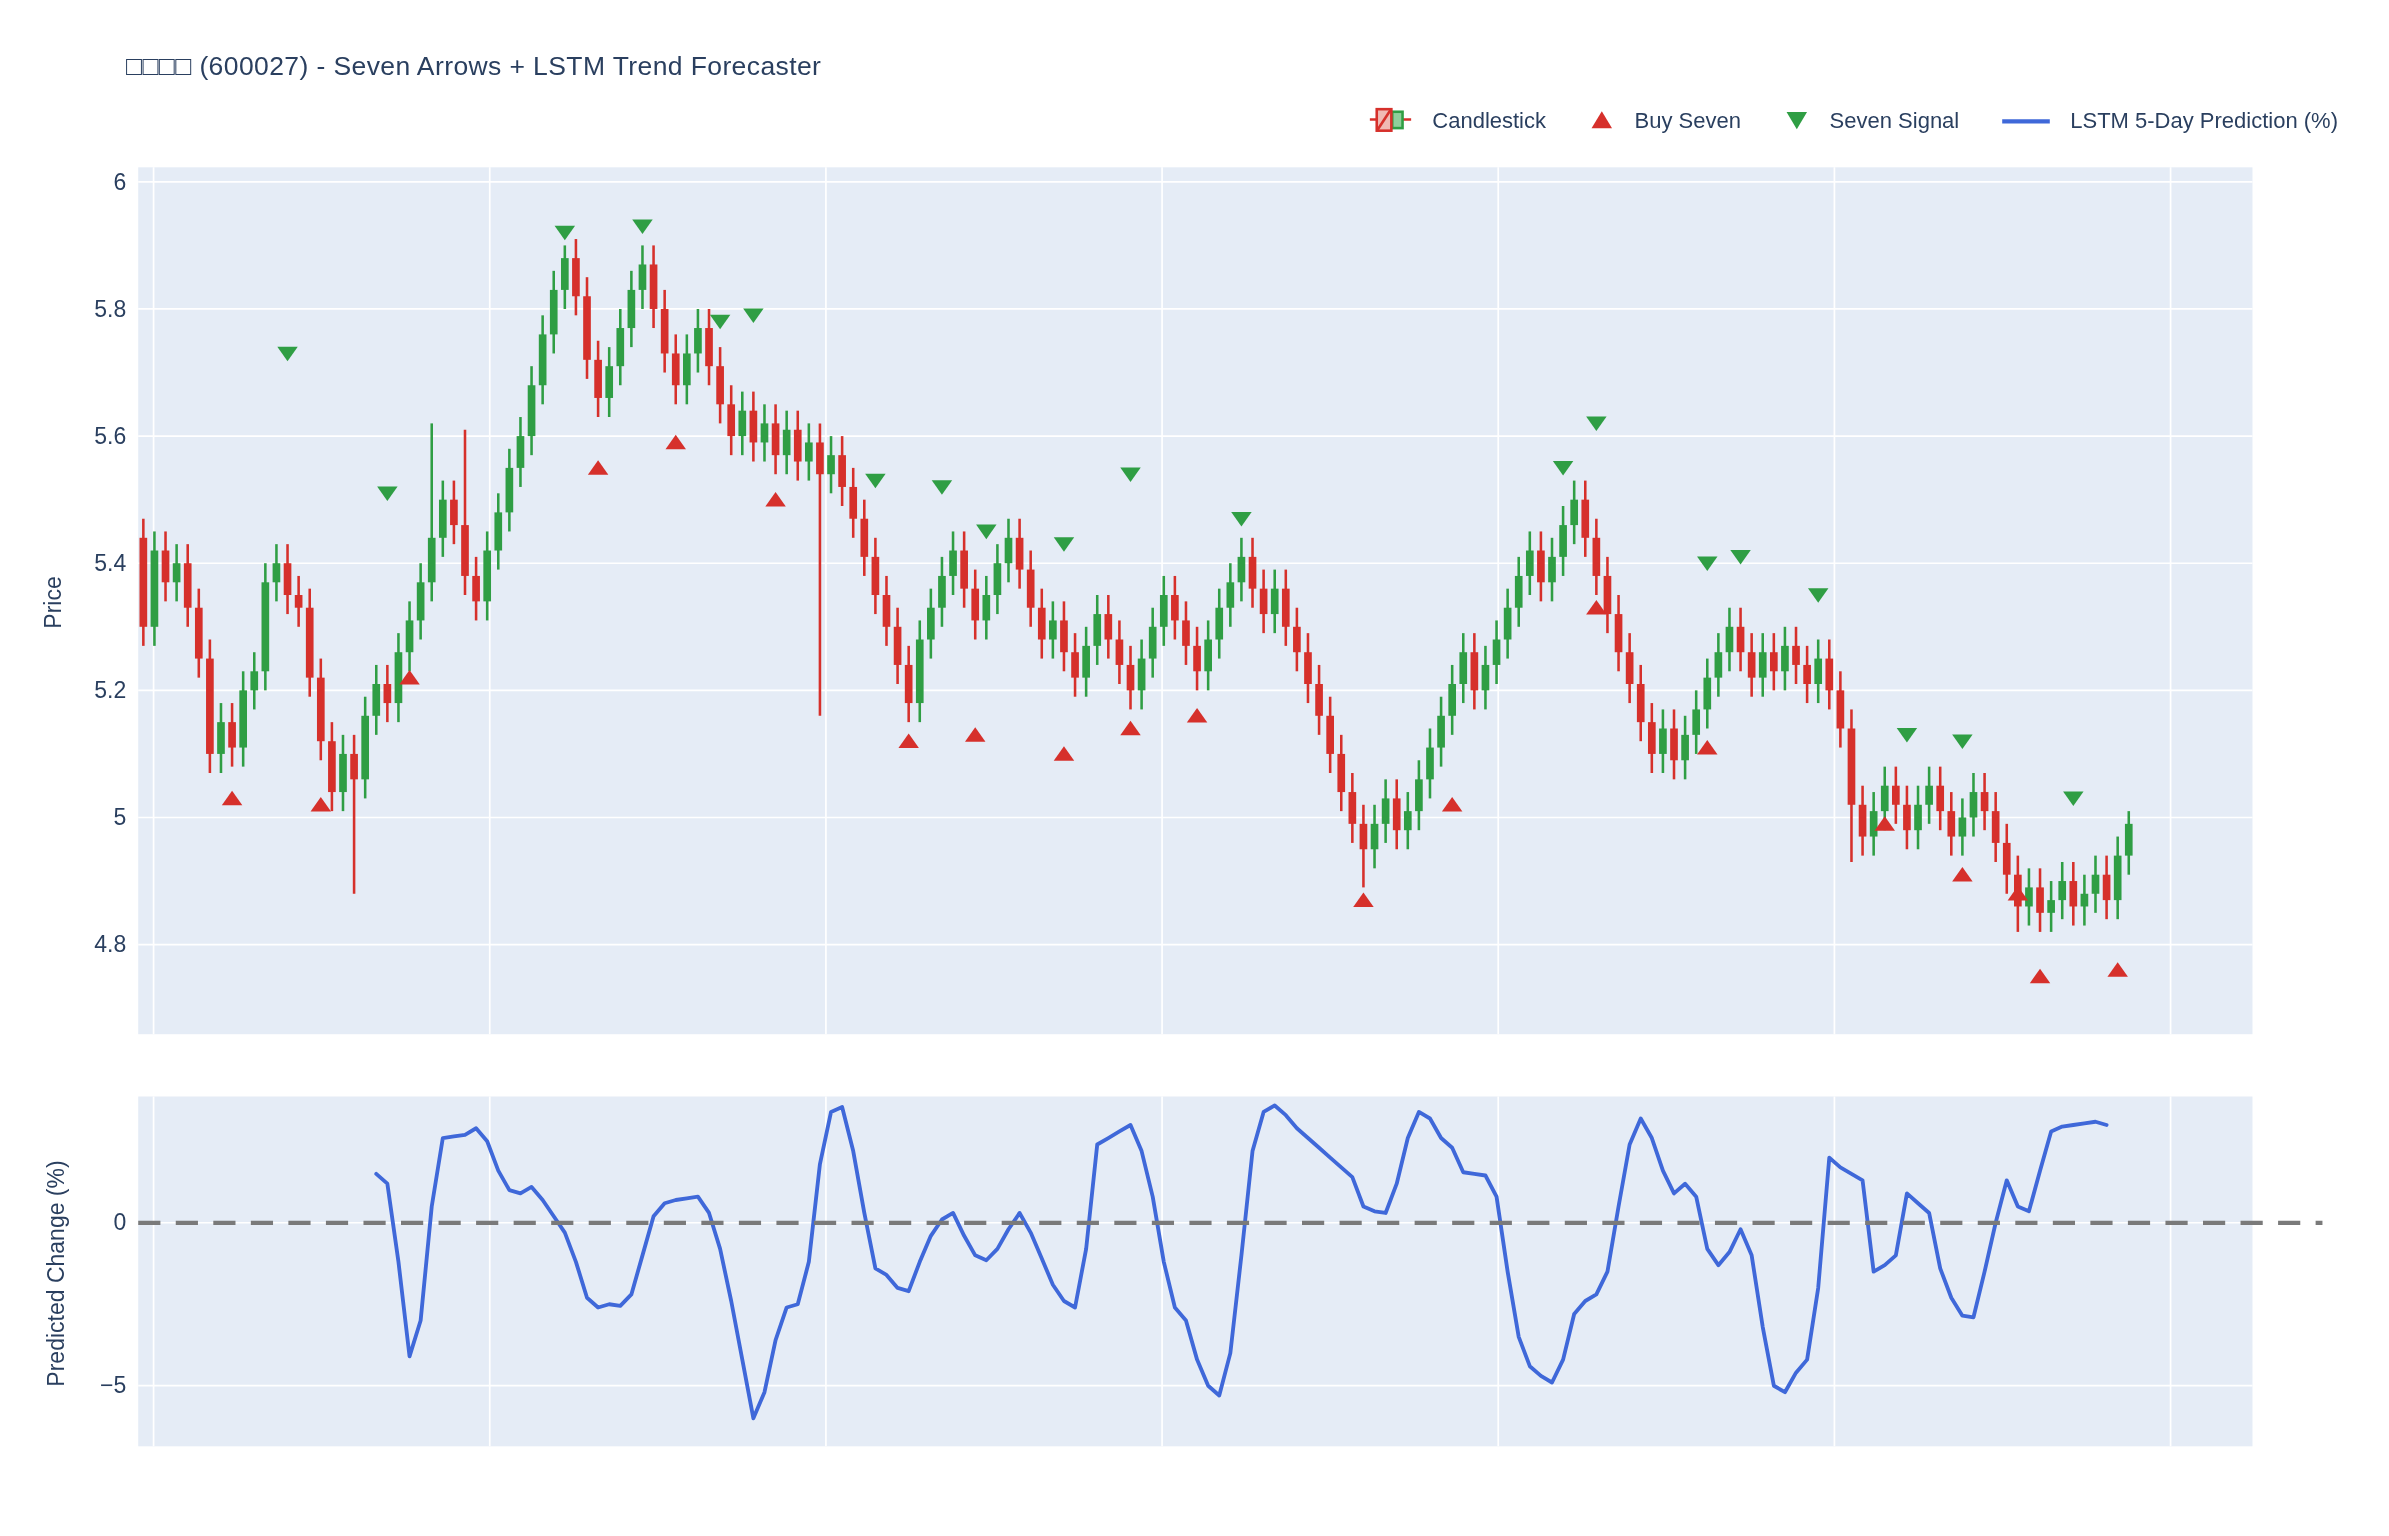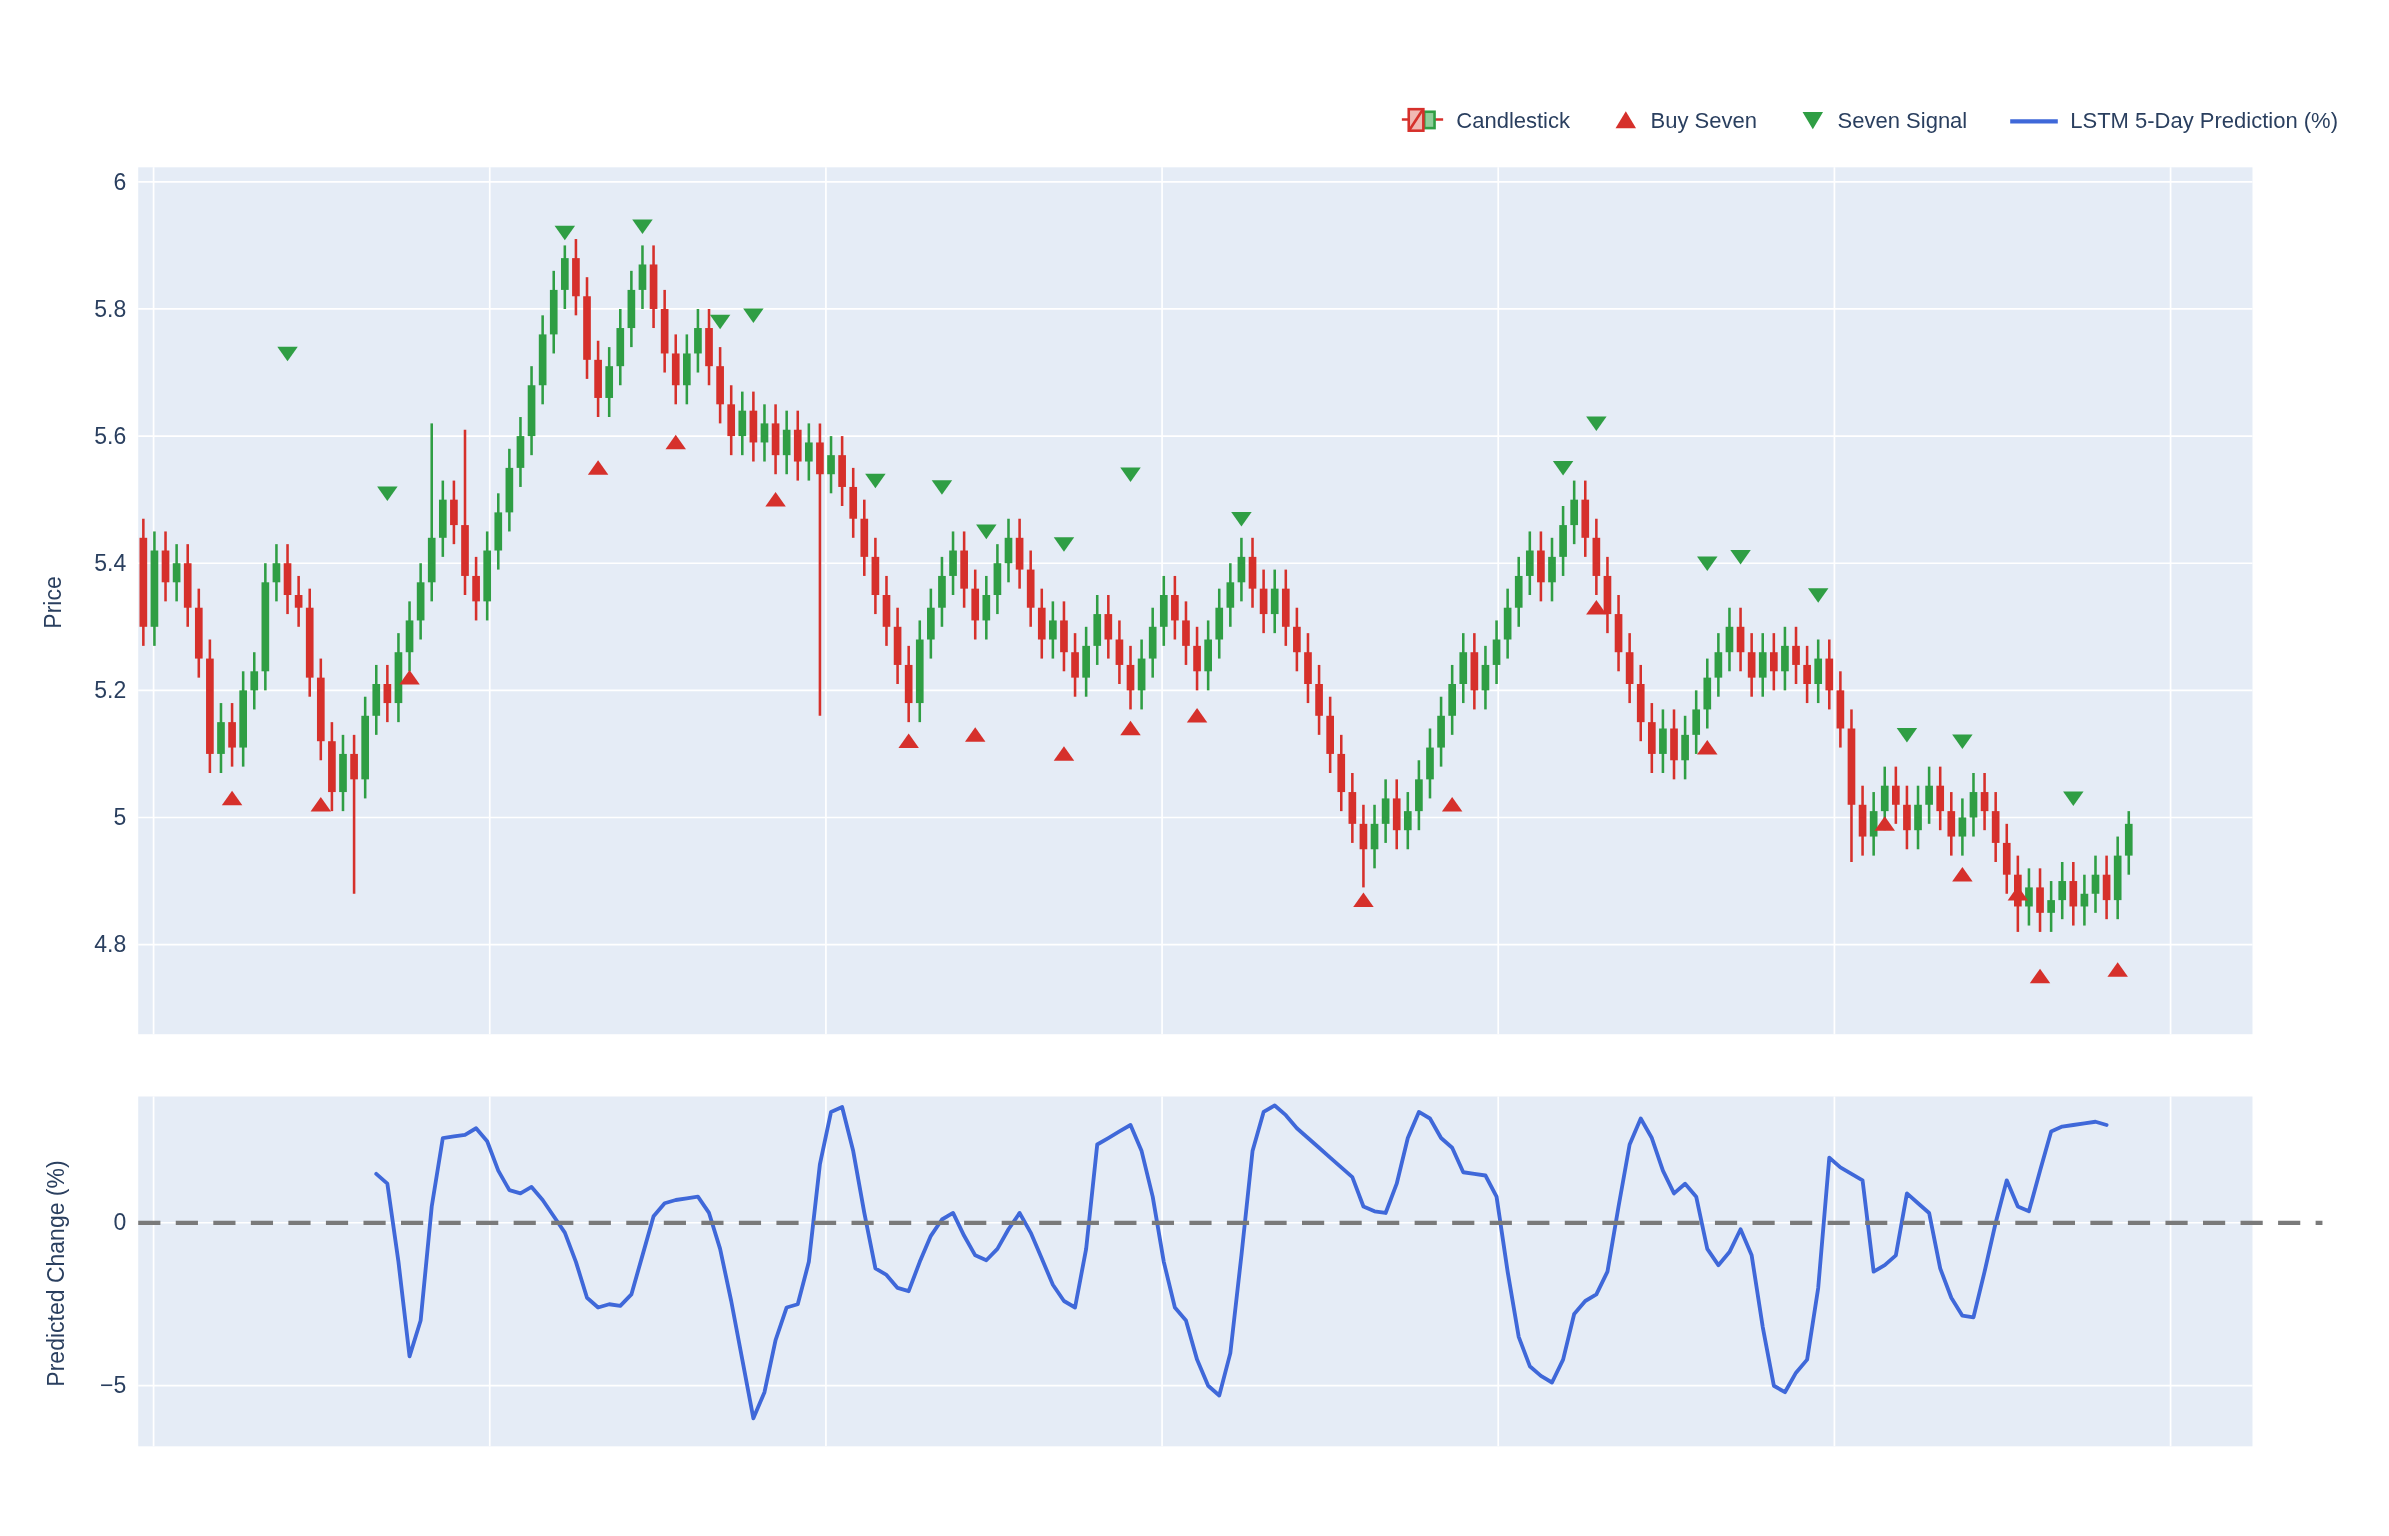--- a/index.html
+++ b/index.html
@@ -1,31 +1,32 @@
 <!DOCTYPE html>
 <html style="font-size:13.7px"><head>
 <meta charset="utf-8">
 <style>
   html,body{margin:0;padding:0;background:#ffffff;width:2389px;height:1536px;overflow:hidden;
             font-family:"Liberation Sans", sans-serif;}
   #stage{position:relative;width:2389px;height:1536px;background:#ffffff;}
   #chart-title{position:absolute;left:126px;top:51px;font-size:26.5px;color:#2a3f5f;letter-spacing:0.4px;}
   #legend{position:absolute;top:104px;right:51px;display:flex;align-items:center;gap:43px;}
-  .legend-item{display:flex;align-items:center;gap:12px;cursor:pointer;}
+  .legend-item{display:flex;align-items:center;gap:20px;cursor:pointer;}
   .legend-label{font-size:22px;color:#2a3f5f;}
   .axis-title{position:absolute;font-size:23px;color:#2a3f5f;transform:rotate(-90deg);transform-origin:center;white-space:nowrap;}
   #price-axis-title{left:-24px;top:589px;width:154px;text-align:center;}
   #pred-axis-title{left:-85px;top:1260px;width:282px;text-align:center;}
   svg text{font-family:"Liberation Sans", sans-serif;}
 </style>
 </head>
 <body>
 
 <div id="stage">
 
+  <div id="chart-title">□□□□ (600027) - Seven Arrows + LSTM Trend Forecaster</div>
 
   <div id="legend">
     <div class="legend-item">
       <span>
         <svg width="43" height="31" viewBox="0 0 50 36">
           <line x1="1" y1="18" x2="49" y2="18" stroke="#d6302b" stroke-width="3"></line>
           <rect x="27" y="9" width="12" height="19" fill="#8fcf9b" stroke="#2f9e44" stroke-width="3"></rect>
           <rect x="9" y="6" width="17" height="25" fill="#f0b9b4" stroke="#d6302b" stroke-width="3"></rect>
           <line x1="10" y1="30" x2="25" y2="7" stroke="#d6302b" stroke-width="3"></line>
         </svg>

